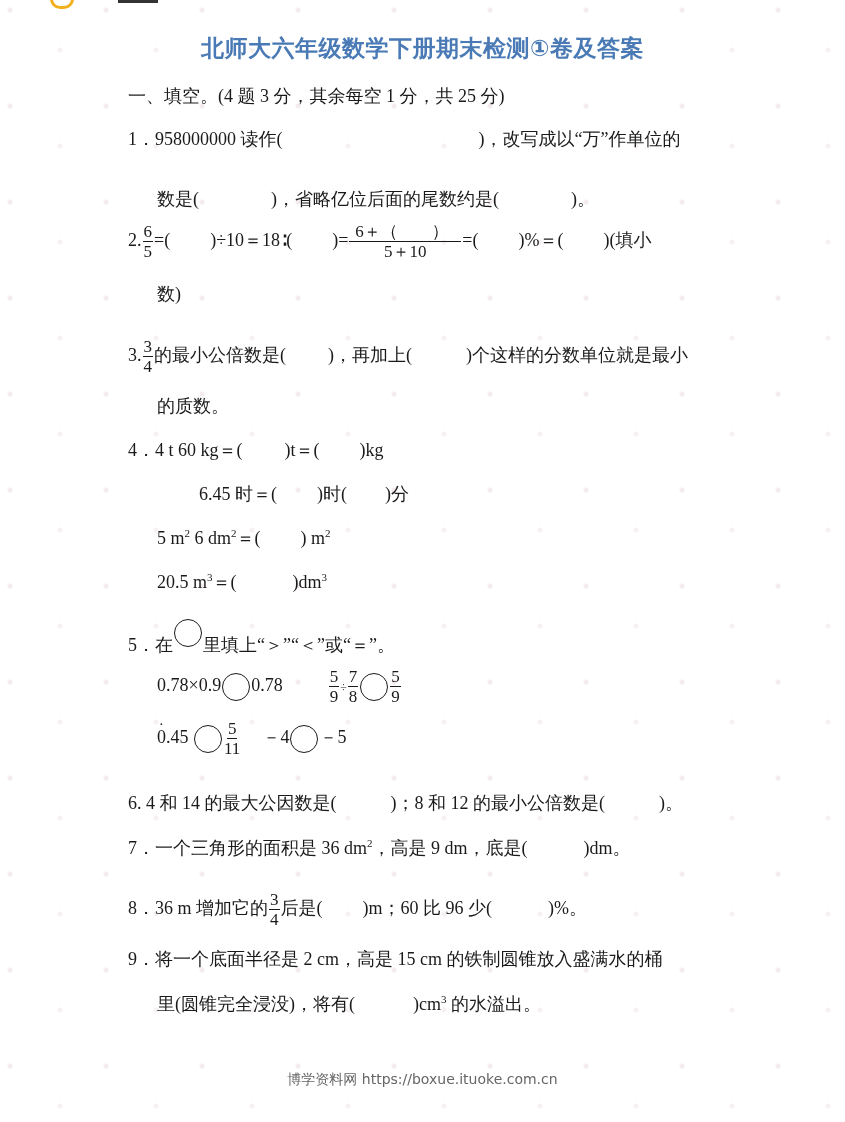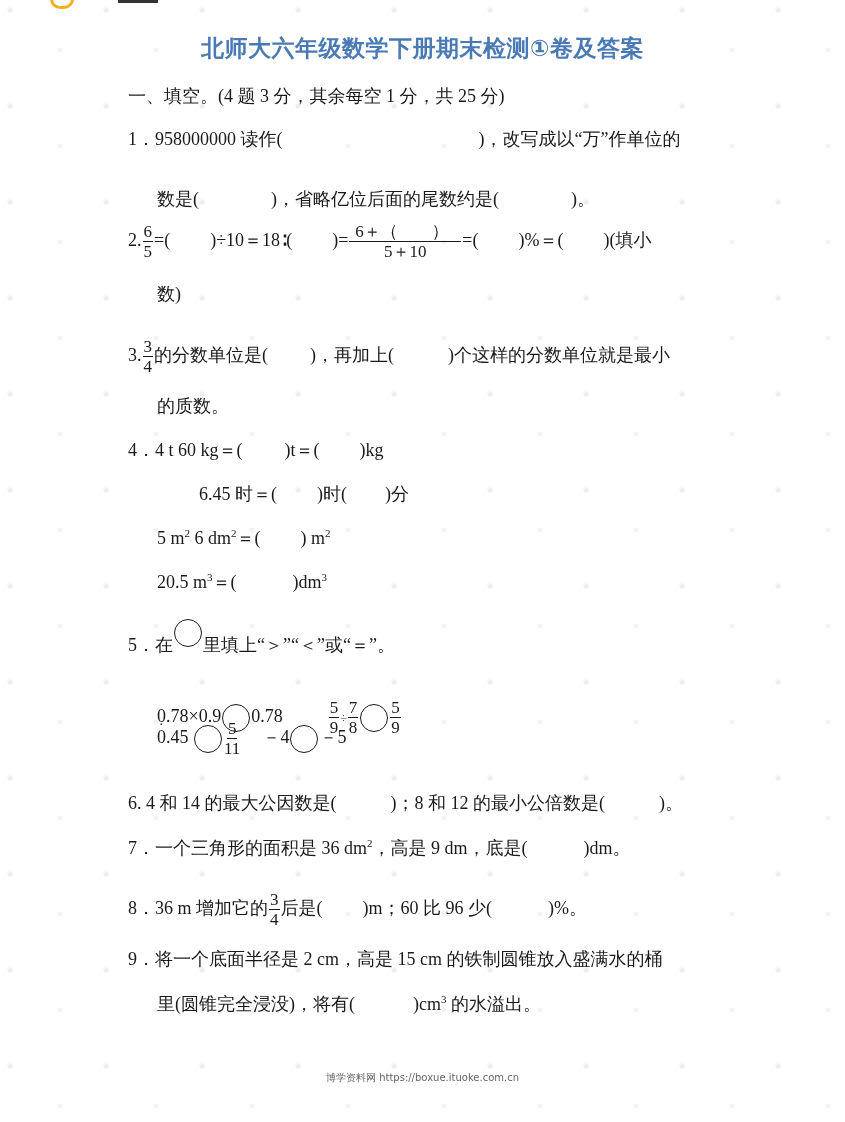--- a/index.html
+++ b/index.html
@@ -35,21 +35,21 @@
     vertical-align: middle; font-size: 17px; line-height: 19px; margin: 0 1px;
   }
   .frac .num { border-bottom: 1px solid #1a1a1a; padding: 0 1px; }
   .circle {
     display: inline-block; width: 26px; height: 26px; border: 1.5px solid #1a1a1a;
     border-radius: 50%; vertical-align: middle; margin: 0 1px;
   }
   sup { font-size: 11px; vertical-align: super; line-height: 0; }
   .footer {
     position: absolute; left: 0; right: 0; top: 1071px; text-align: center;
-    font-family: "DejaVu Sans", sans-serif; font-size: 10px; color: #666;
+    font-family: "DejaVu Sans", sans-serif; font-size: 14px; color: #666;
   }
   .dot-over { position: relative; }
   .dot-over::before { content: "·"; position: absolute; top: -14px; left: 2px; font-size: 14px; }
 </style>
 </head>
 <body>
 
 <div class="wm"></div>
 <div class="logo-frag"></div>
 <div class="logo-frag2"></div>
@@ -73,41 +73,41 @@
       <span class="num" style="padding:0 6px; min-width:100px; text-align:left">6＋（　　）</span>
       <span>5＋10</span>
     </span><span>=(</span><span class="gap" style="width:40px"></span><span>)%＝(</span><span class="gap" style="width:40px"></span><span>)(填小</span>
 </div>
 <div class="line" style="left:157px; top:282px;">数)</div>
 
 <div class="line" style="left:128px; top:337px;">
   <span>3.</span><span class="frac">
       <span class="num">3</span>
       <span>4</span>
-    </span><span>的分数单位是(</span><span class="gap" style="width:42px"></span><span>)，再加上(</span><span class="gap" style="width:54px"></span><span>)个这样的分数单位就是最小</span>
+    </span><span>的最小公倍数是(</span><span class="gap" style="width:42px"></span><span>)，再加上(</span><span class="gap" style="width:54px"></span><span>)个这样的分数单位就是最小</span>
 </div>
 <div class="line" style="left:157px; top:394px;">的质数。</div>
 
 <div class="line" style="left:128px; top:438px;">
   <span>4．4 t 60 kg＝(</span><span class="gap" style="width:42px"></span><span>)t＝(</span><span class="gap" style="width:40px"></span><span>)kg</span>
 </div>
 <div class="line" style="left:157px; top:482px;margin-left:42px;">
   <span>6.45 时＝(</span><span class="gap" style="width:40px"></span><span>)时(</span><span class="gap" style="width:38px"></span><span>)分</span>
 </div>
 <div class="line" style="left:157px; top:526px;">
   <span>5 m</span><sup>2</sup><span> 6 dm</span><sup>2</sup><span>＝(</span><span class="gap" style="width:40px"></span><span>) m</span><sup>2</sup>
 </div>
 <div class="line" style="left:157px; top:570px;">
   <span>20.5 m</span><sup>3</sup><span>＝(</span><span class="gap" style="width:56px"></span><span>)dm</span><sup>3</sup>
 </div>
 
 <div class="line" style="left:128px; top:619px;">
   <span>5．在</span><span class="circle" style="vertical-align:4px"></span><span>里填上“＞”“＜”或“＝”。</span>
 </div>
-<div class="line" style="left:157px; top:667px;margin-top:31px;">
+<div class="line" style="left:157px; top:667px;">
   <span>0.78×0.9</span><span class="circle"></span><span>0.78</span>
   <span style="display:inline-block;width:36px"></span>
   <span class="frac">
       <span class="num">5</span>
       <span>9</span>
     </span><span style="font-size:12px">÷</span><span class="frac">
       <span class="num">7</span>
       <span>8</span>
     </span><span class="circle"></span><span class="frac">
       <span class="num">5</span>

